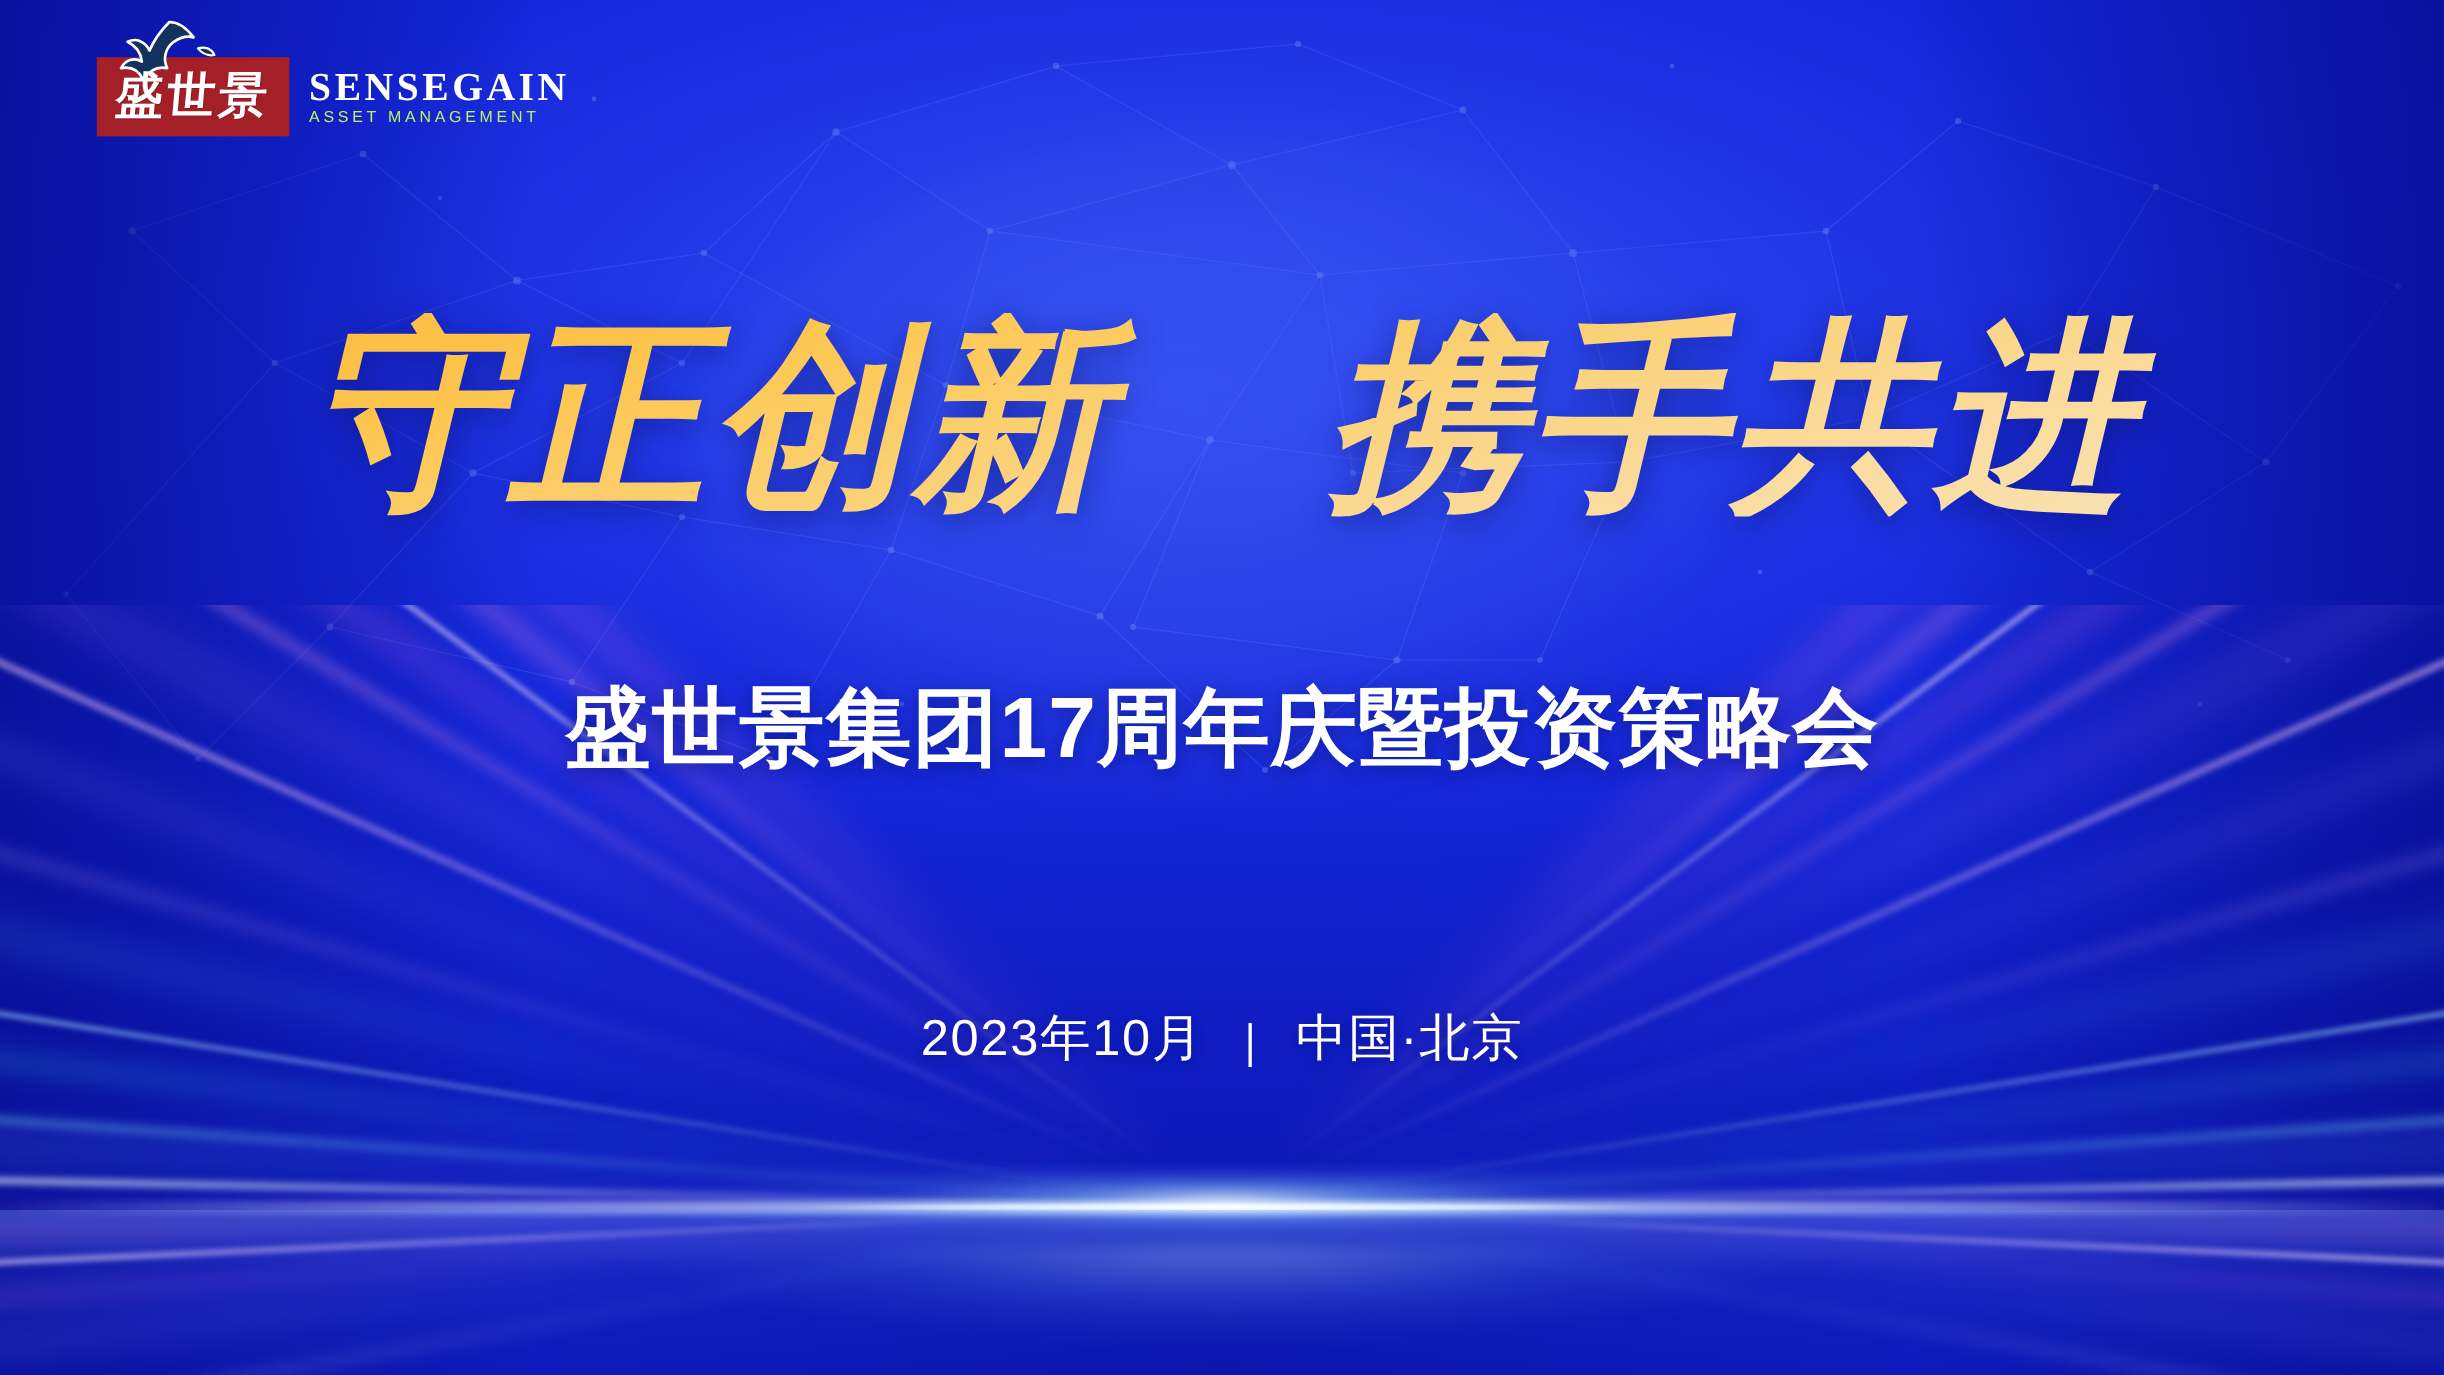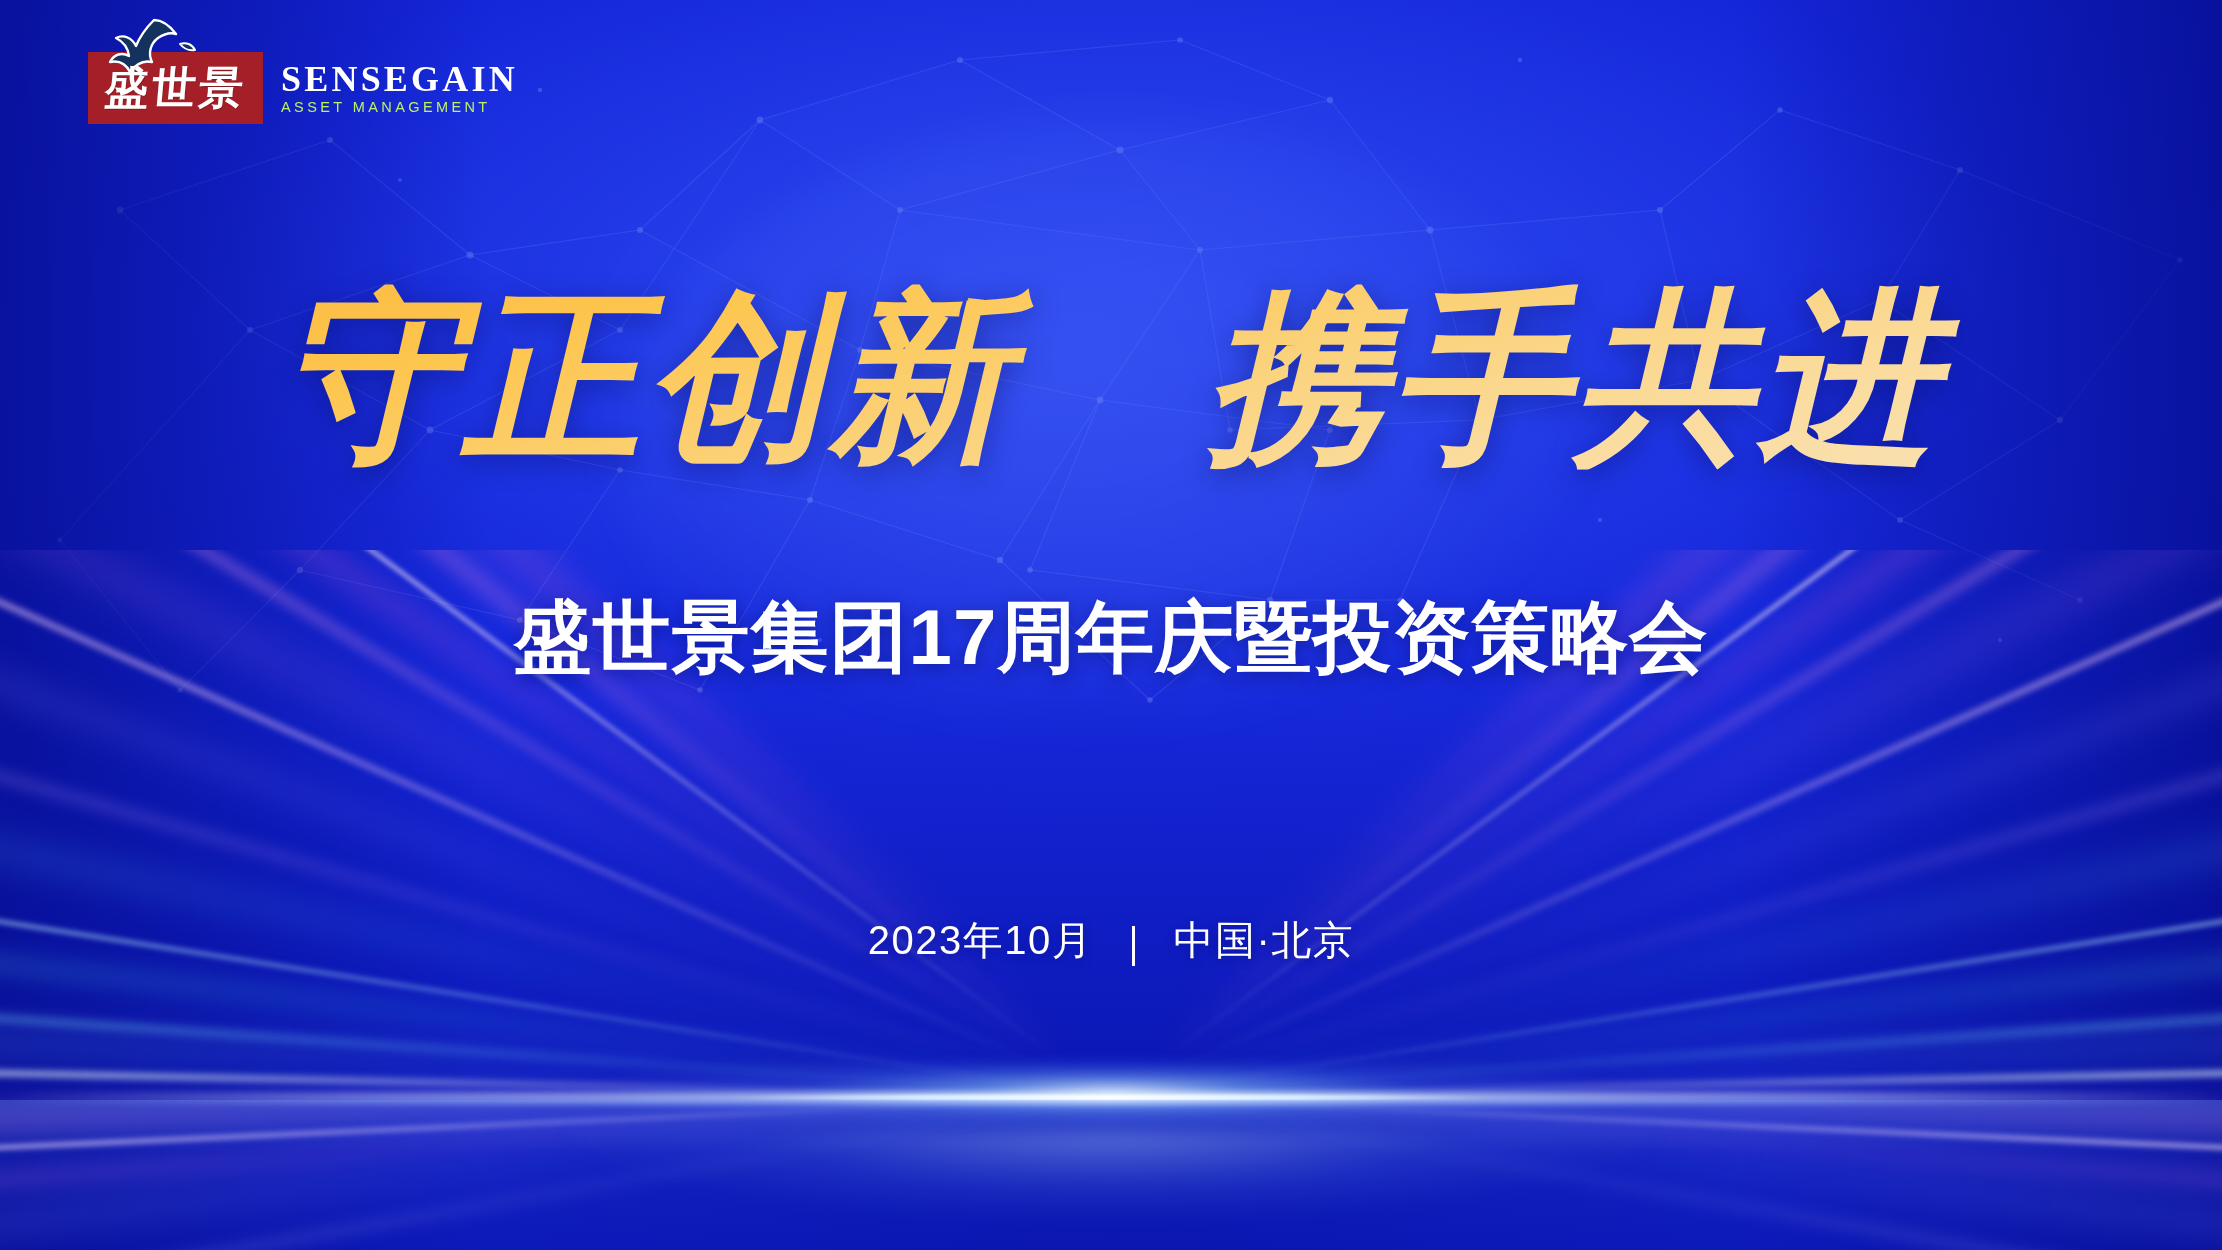--- a/index.html
+++ b/index.html
@@ -160,40 +160,40 @@
     color:transparent;
     -webkit-text-fill-color:transparent;
     filter:drop-shadow(0 6px 14px rgba(4,10,90,.45));
     transform:scaleY(1.04);
   }
   .headline .gap{display:inline-block; width:56px;}
 
   
   .subtitle{
     position:absolute;
-    left:0; right:0; top:598px;
+    left:0; right:0; top:622px;
     text-align:center;
     color:#ffffff;
     font-family:"Liberation Sans","DejaVu Sans",sans-serif;
     font-size:78px;
     font-weight:700;
     letter-spacing:1px;
     line-height:1;
     white-space:nowrap;
     text-shadow:0 4px 16px rgba(5,12,100,.5);
   }
 
   
   .dateline{
     position:absolute;
     left:0; right:0; top:920px;
     text-align:center;
     color:#ffffff;
     font-family:"Liberation Sans","DejaVu Sans",sans-serif;
-    font-size:40px;
+    font-size:46px;
     font-weight:400;
     letter-spacing:1.5px;
     line-height:1;
     white-space:nowrap;
     text-shadow:0 2px 10px rgba(5,12,100,.45);
   }
   .dateline .bar{
     display:inline-block;
     margin:0 26px;
     position:relative;

